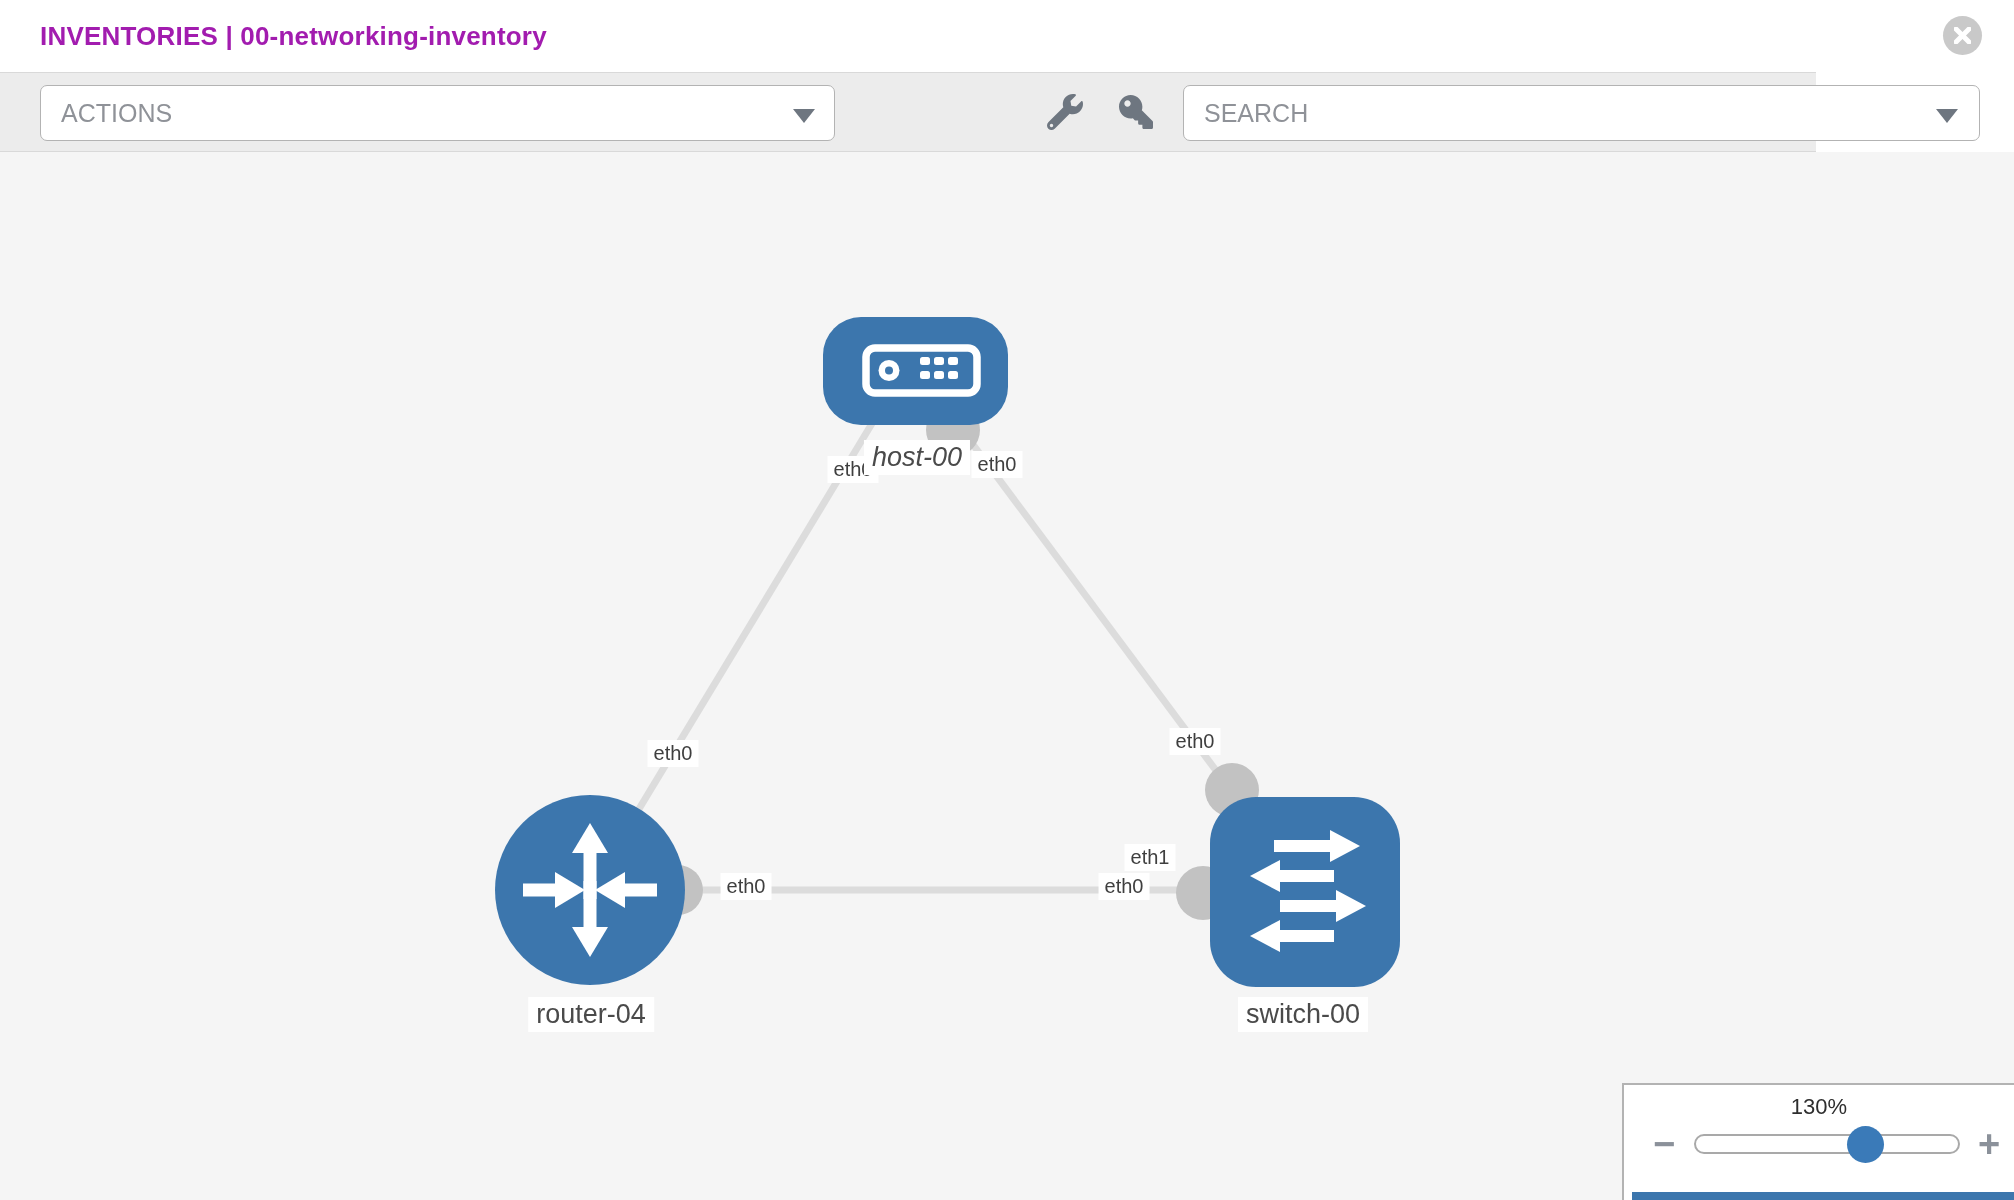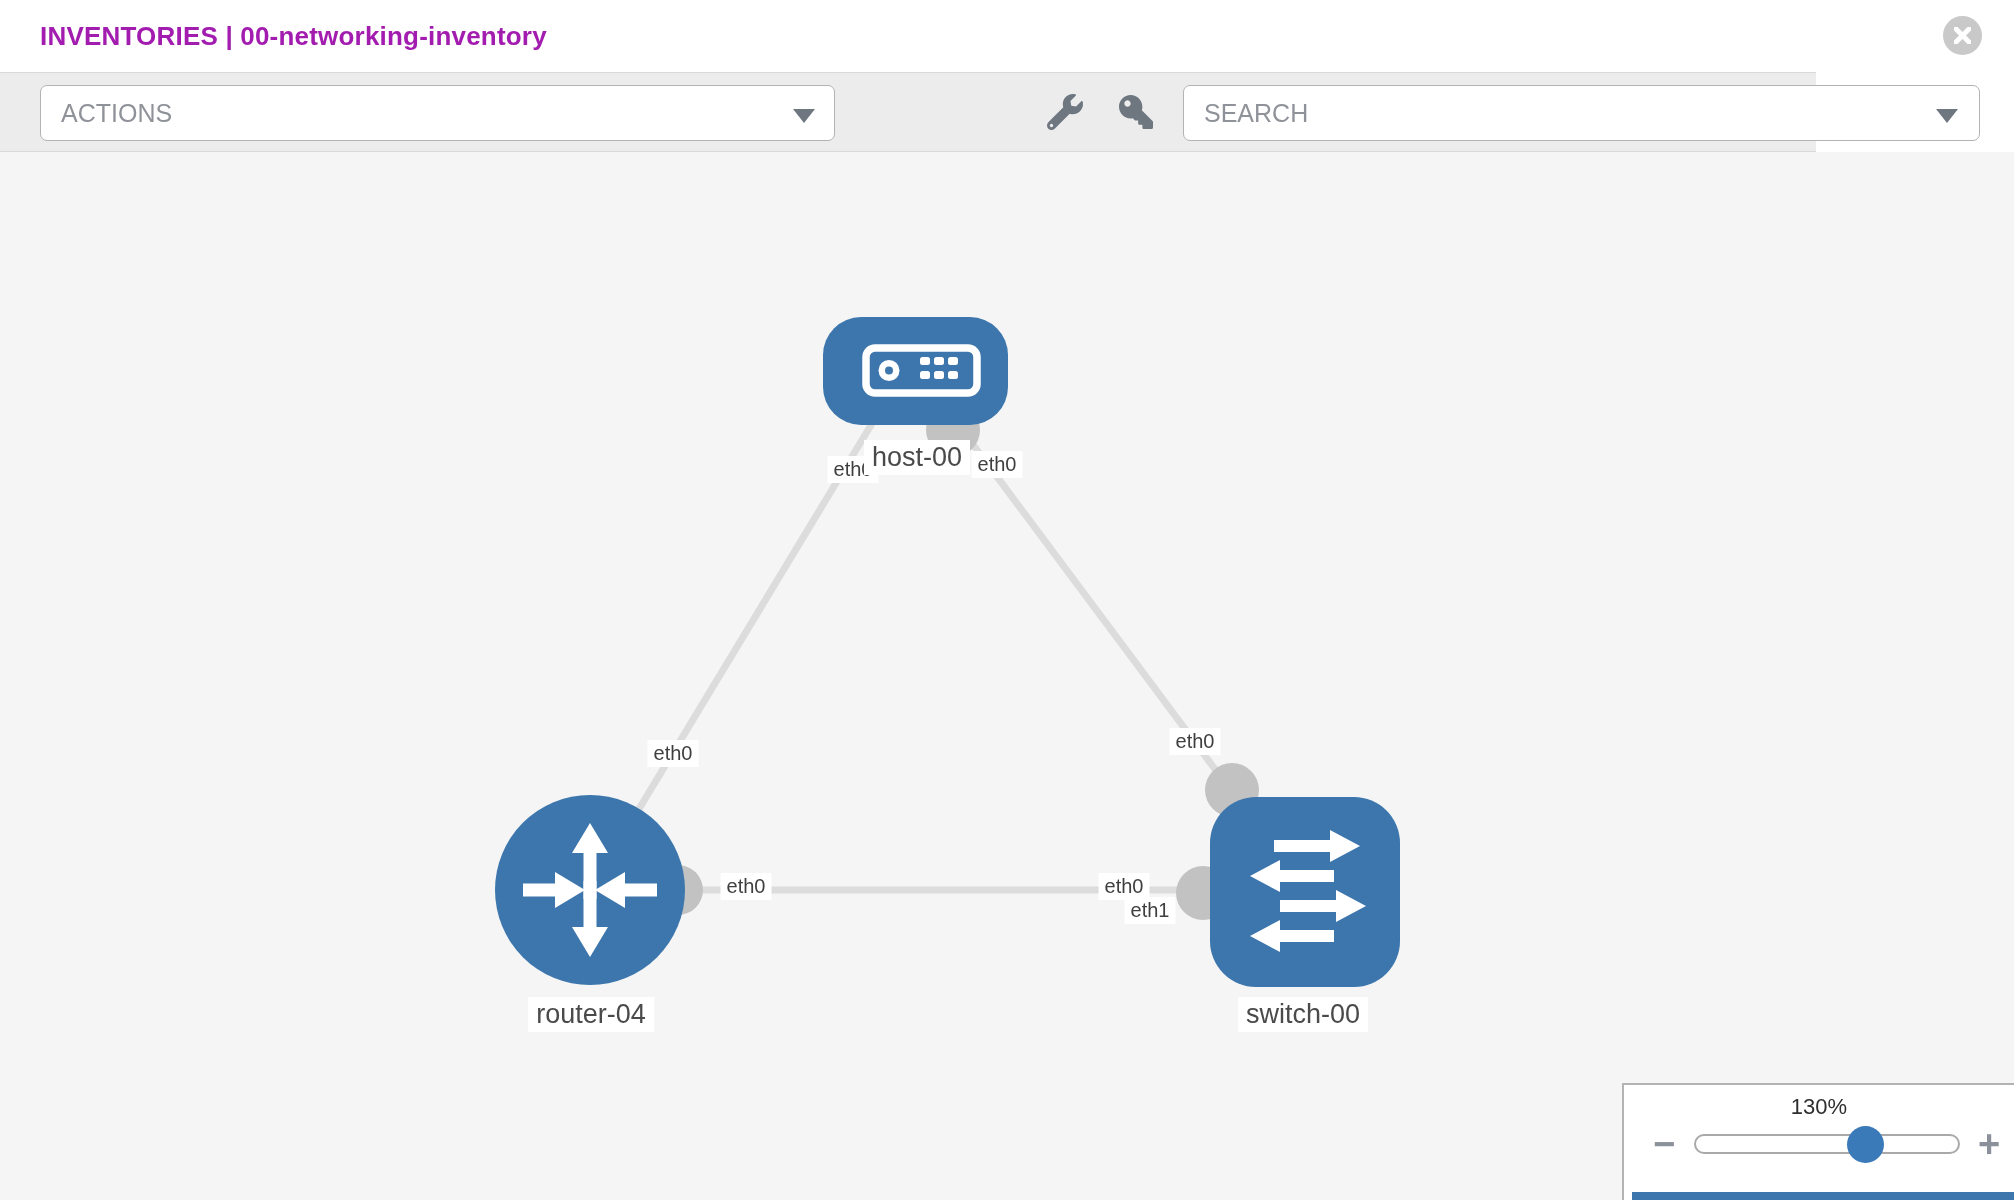--- a/index.html
+++ b/index.html
@@ -33,30 +33,30 @@
   .links-svg { position:absolute; top:0; left:0; width:2014px; height:1048px; }
   .node { position:absolute; background:#3c76ad; cursor:pointer; }
   .node svg { width:100%; height:100%; display:block; }
   .node-host   { left:823px;  top:165px; width:185px; height:108px; border-radius:38px; }
   .node-router { left:495px;  top:643px; width:190px; height:190px; border-radius:50%; }
   .node-switch { left:1210px; top:645px; width:190px; height:190px; border-radius:46px; }
   .chip { position:absolute; background:#ffffff; color:#3f3f3f; white-space:nowrap;
     transform:translateX(-50%); }
   .node-label { font-size:27px; color:#4a4a4a; padding:2px 8px; }
   .port-label { font-size:20px; padding:2px 6px; }
-  .lbl-host   { left:917px;  top:288px; }
+  .lbl-host   { left:917px;  top:288px;font-style:italic; }
   .lbl-router { left:591px;  top:845px; }
   .lbl-switch { left:1303px; top:845px; }
   .p-host-left    { left:853px;  top:304px; }
   .p-host-right   { left:997px;  top:299px; }
   .p-link-rh      { left:673px;  top:588px; }
   .p-link-hs      { left:1195px; top:576px; }
   .p-router-right { left:746px;  top:721px; }
   .p-sw-back      { left:1124px; top:721px; }
-  .p-sw-front     { left:1150px; top:745px; }
+  .p-sw-front     { left:1150px; top:692px; }
   
   .zoom-panel { position:absolute; left:1622px; top:1083px; width:392px; height:117px; background:#ffffff;
     border-left:2px solid #b3b3b3; border-top:2px solid #b3b3b3; }
   .zoom-level { position:absolute; top:9px; left:0; width:100%; text-align:center;
     font-size:22px; color:#2e2e2e; }
   .zoom-minus, .zoom-plus { position:absolute; top:59px; transform:translate(-50%,-50%);
     font-size:38px; font-weight:700; color:#8b919a; cursor:pointer; line-height:1; }
   .zoom-minus { left:40px; } .zoom-plus { left:365px; }
   .zoom-track { position:absolute; left:70px; top:49px; width:266px; height:20px; background:#fff;
     border:2px solid #a9a9a9; border-radius:11px; cursor:pointer; }

